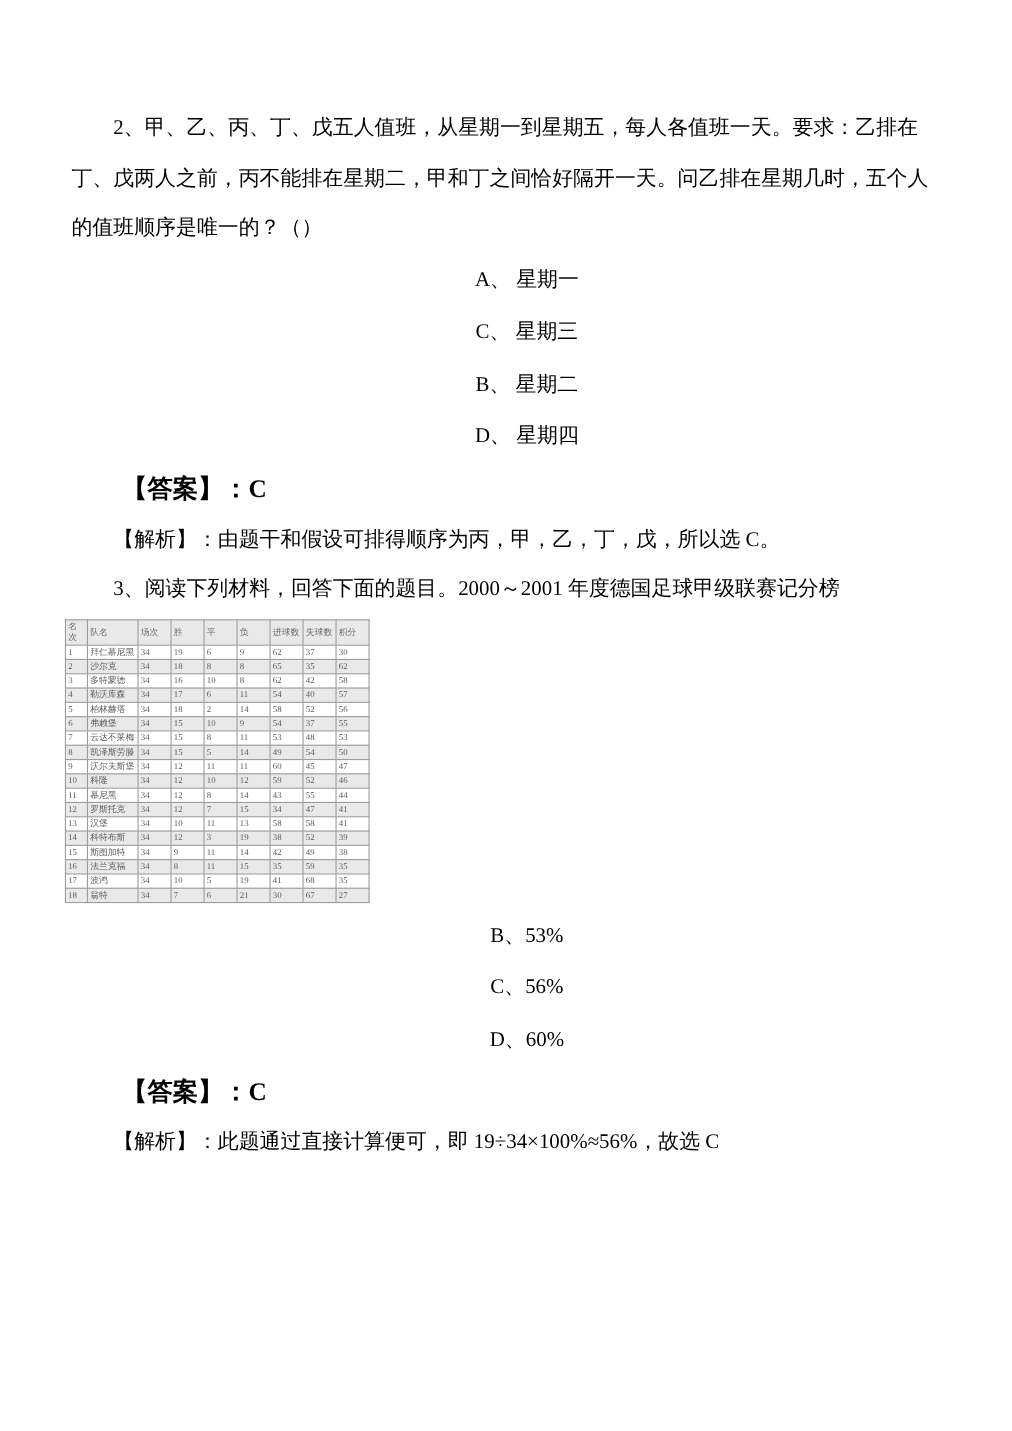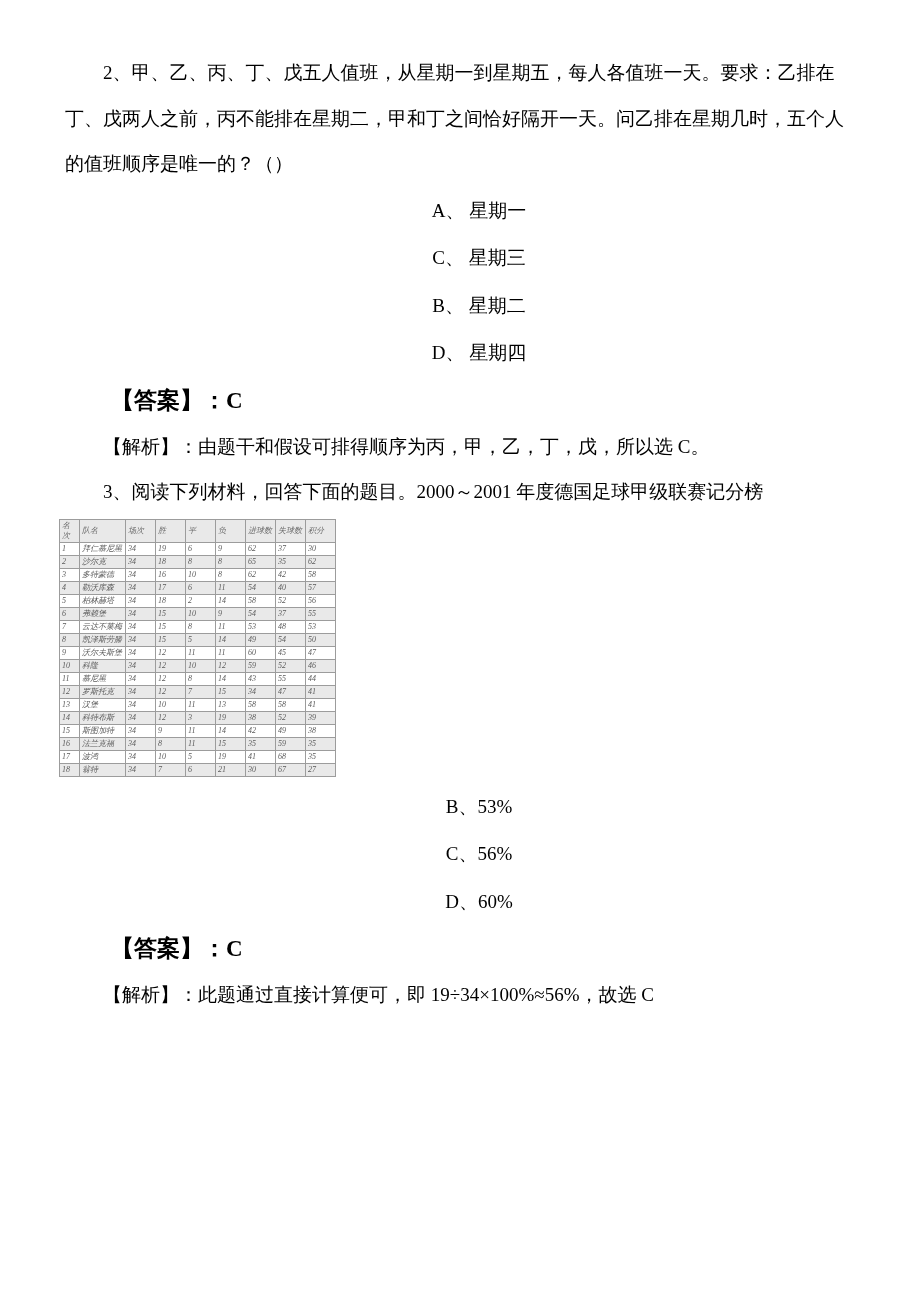--- a/index.html
+++ b/index.html
@@ -6,20 +6,21 @@
   body {
     background: #ffffff;
     width: 920px;
     font-family: "SimSun", "宋体", serif;
     color: #000000;
     font-size: 19px;
     line-height: 2.4;
   }
   .page {
     padding: 50px 65px 40px 65px;
+    margin-top: 44px;
   }
   .para {
     text-indent: 2em;
   }
   .opt {
     padding-left: 2em;
     line-height: 2.5;
     text-align: center;
   }
   .ans {
@@ -39,21 +40,20 @@
   .tbl-wrap {
     padding: 4px 0 6px 0;
     margin-left: -6px;
   }
   .tbl {
     border-collapse: collapse;
     font-size: 8px;
     line-height: 1.25;
     font-family: "SimSun","宋体", serif;
     color: #5b5b5b;
-    font-style: italic;
   }
   .tbl th, .tbl td {
     border: 1px solid #9c9c9c;
     padding: 1px 2px;
     text-align: left;
     vertical-align: middle;
   }
   .tbl th { font-weight: normal; color:#6b6b6b; }
   .tbl tr.shade td, .tbl tr.shade th { background: #e9e9e9; }
   .c0 { width: 20px; }

